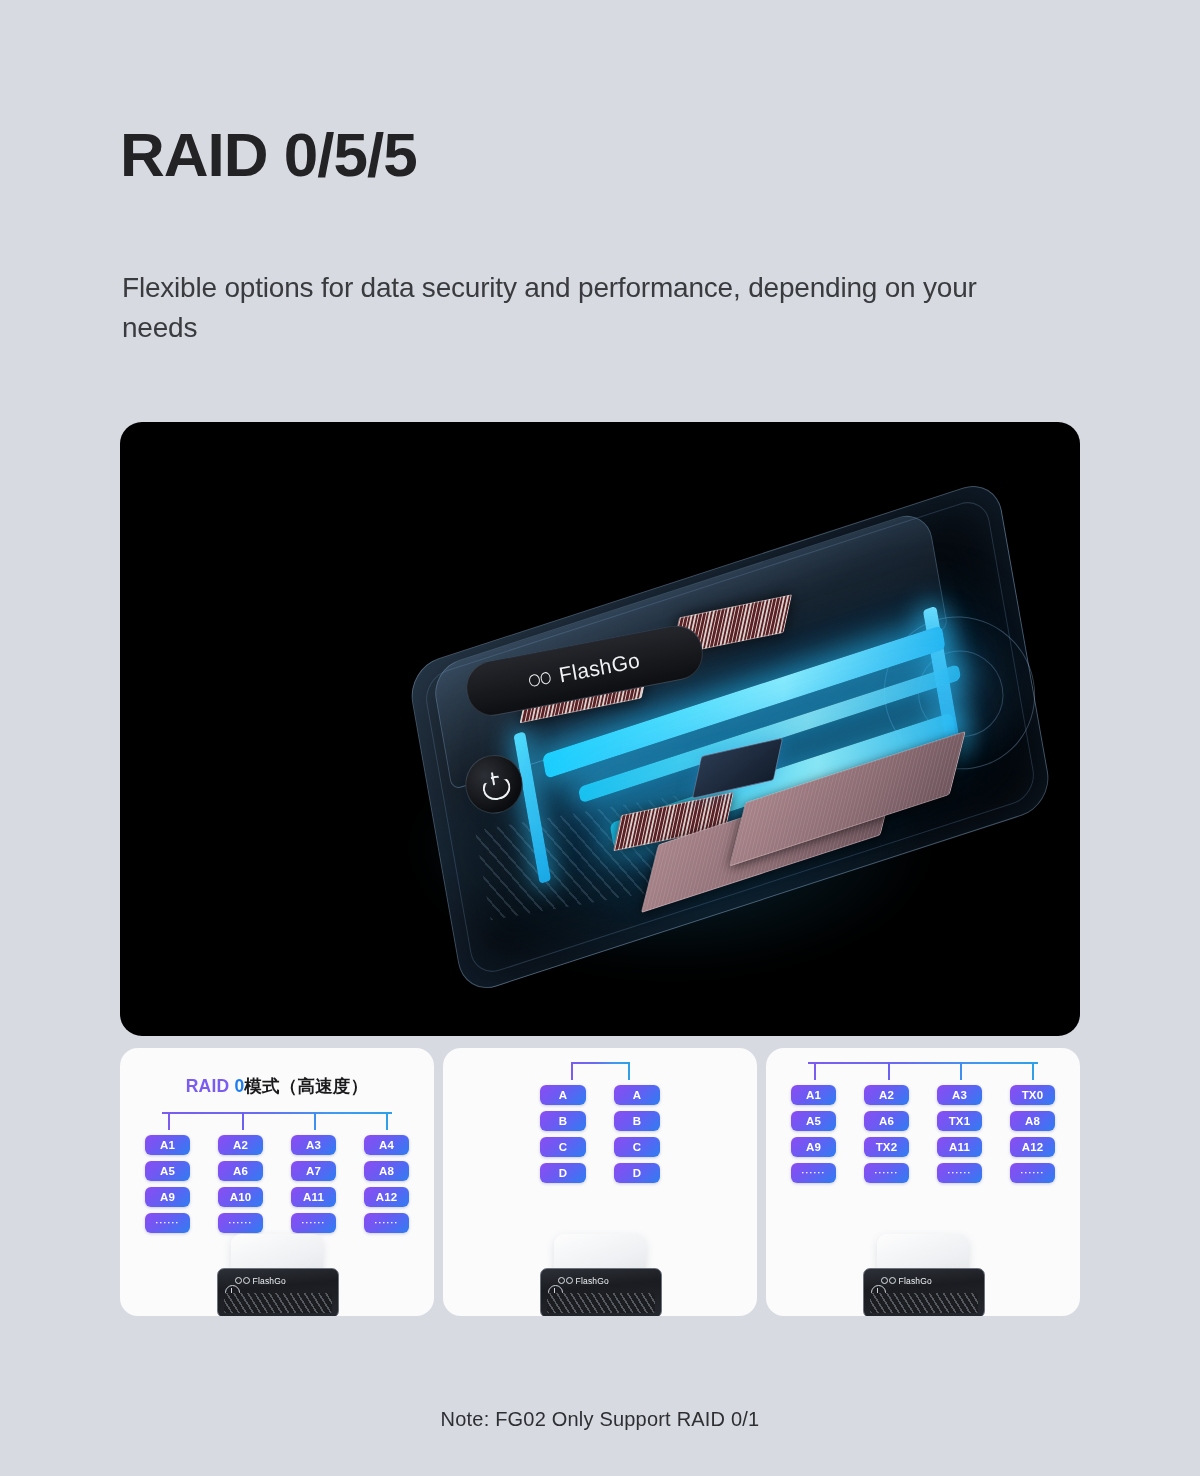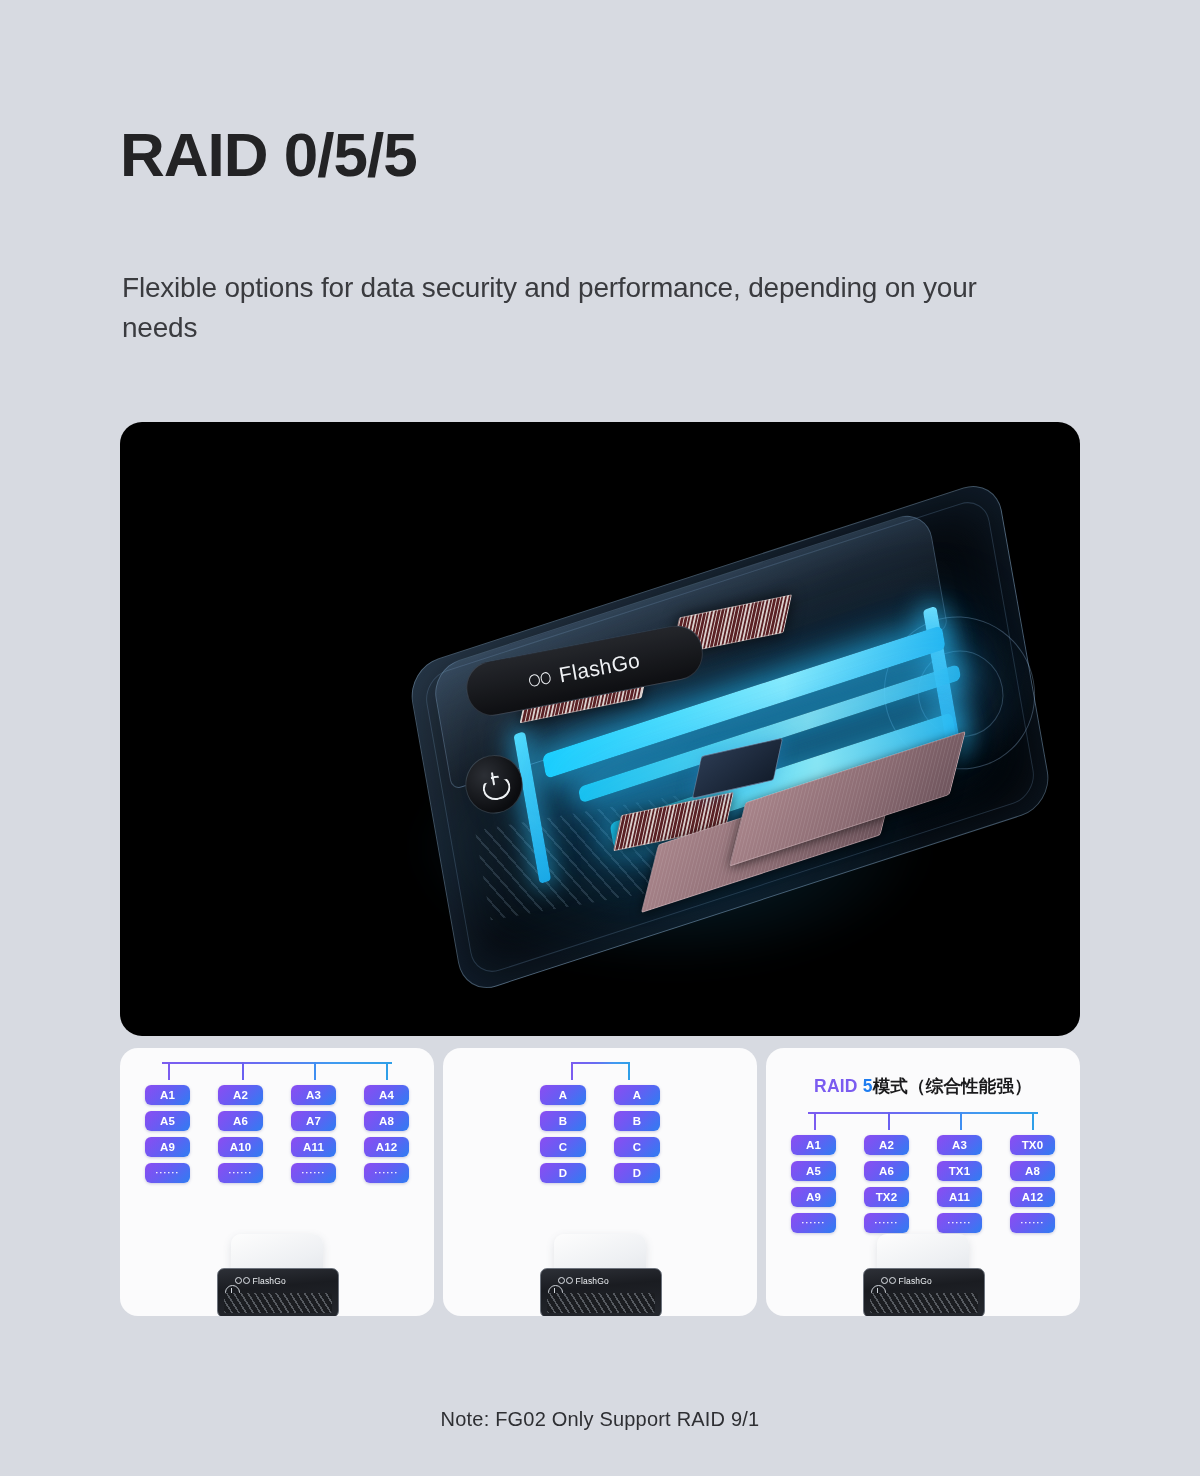--- a/index.html
+++ b/index.html
@@ -391,20 +391,23 @@
       <div class="power-btn">
         <span class="power-glyph"></span>
       </div>
     </div>
   </div>
 </div>
 
 <div class="cards">
 
   <div class="card">
+    <div class="card-title">
+      <span class="t-raid">RAID</span><span>&nbsp;</span><span class="t-num">0</span><span class="t-rest">模式（高速度）</span>
+    </div>
     <div class="diagram">
       <div class="connector" style="width:230px;">
         <div class="conn-h"></div>
         <div class="conn-v" style="left:6px;background:#7b5cf0;"></div>
         <div class="conn-v" style="left:80px;background:#6a60f1;"></div>
         <div class="conn-v" style="left:152px;background:#3f8ef1;"></div>
         <div class="conn-v" style="left:224px;background:#2f9fe8;"></div>
       </div>
       <div class="grid four" style="grid-template-columns:repeat(4,45px);">
           <div class="blk">A1</div>
@@ -471,23 +474,20 @@
             </span>
           <span class="cd-logo-text">FlashGo</span>
         </div>
         <div class="cd-power"></div>
         <div class="cd-grille"></div>
       </div>
     </div>
   </div>
 
   <div class="card">
-    <div class="card-title">
-      <span class="t-raid">RAID</span><span>&nbsp;</span><span class="t-num">5</span><span class="t-rest">模式（综合性能强）</span>
-    </div>
     <div class="diagram">
       <div class="connector" style="width:230px;">
         <div class="conn-h"></div>
         <div class="conn-v" style="left:6px;background:#7b5cf0;"></div>
         <div class="conn-v" style="left:80px;background:#6a60f1;"></div>
         <div class="conn-v" style="left:152px;background:#3f8ef1;"></div>
         <div class="conn-v" style="left:224px;background:#2f9fe8;"></div>
       </div>
       <div class="grid four" style="grid-template-columns:repeat(4,45px);">
           <div class="blk">A1</div>
@@ -520,13 +520,13 @@
           <span class="cd-logo-text">FlashGo</span>
         </div>
         <div class="cd-power"></div>
         <div class="cd-grille"></div>
       </div>
     </div>
   </div>
 
 </div>
 
-<div class="note">Note: FG02 Only Support RAID 9/1</div>
+<div class="note">Note: FG02 Only Support RAID 0/1</div>
 
 </body></html>

